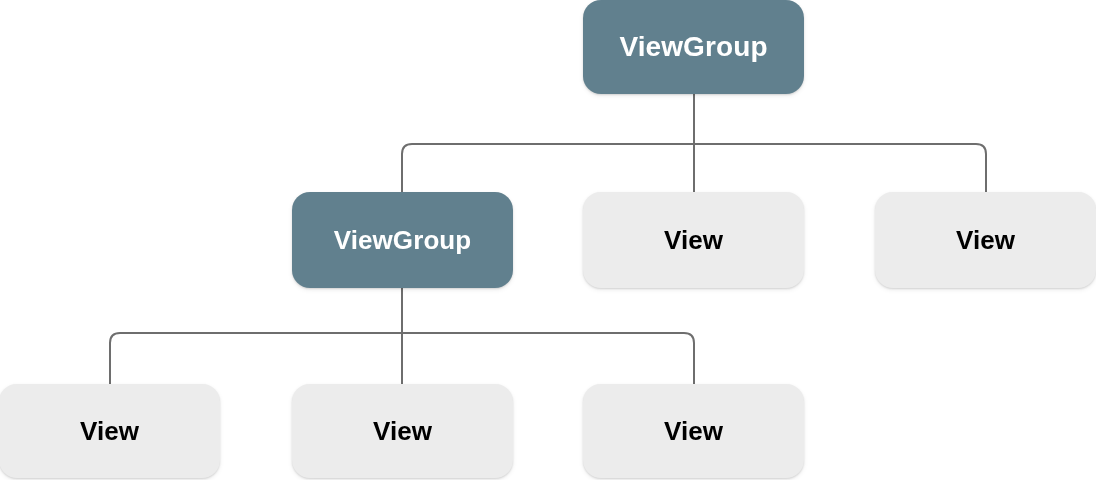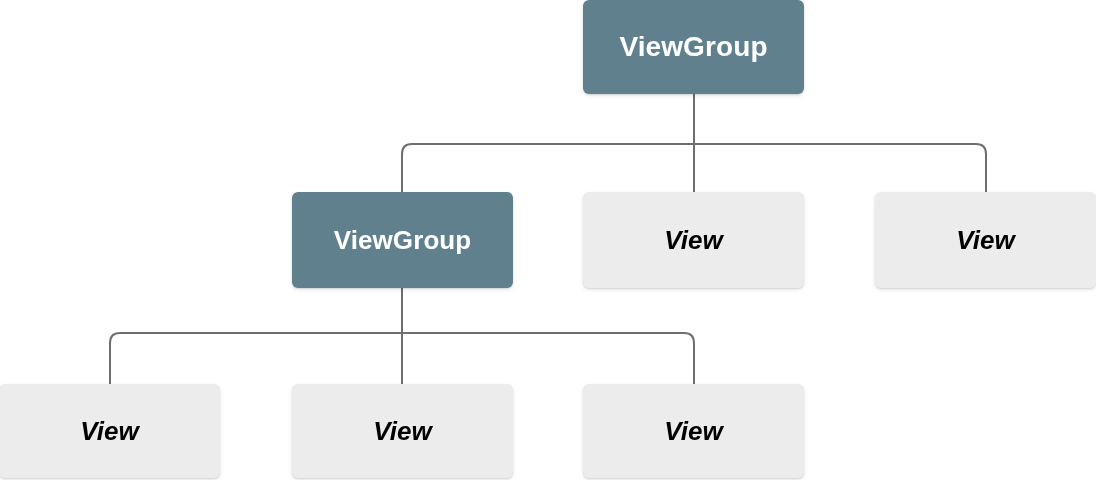--- a/index.html
+++ b/index.html
@@ -25,21 +25,21 @@
     width: 1096px;
     height: 480px;
     pointer-events: none;
   }
   .node {
     position: absolute;
     box-sizing: border-box;
     display: flex;
     align-items: center;
     justify-content: center;
-    border-radius: 6px;
+    border-radius: 18px;
     box-shadow: 0 1px 2px rgba(0,0,0,0.13), 0 2px 5px rgba(0,0,0,0.07);
     z-index: 2;
     user-select: none;
     text-align: right;
   }
   .node-label {
     font-weight: bold;
     letter-spacing: 0.1px;
     white-space: nowrap;
     line-height: 1;
@@ -48,21 +48,20 @@
     background: #61808e;
   }
   .node.viewgroup .node-label {
     color: #ffffff;
   }
   .node.view {
     background: #ececec;
   }
   .node.view .node-label {
     color: #000000;
-    font-style: italic;
   }
 </style>
 </head>
 <body>
 
 <div id="diagram-canvas">
 
   <svg id="connector-layer" viewBox="0 0 1096 480" width="1096" height="480" xmlns="http://www.w3.org/2000/svg" aria-hidden="true">
       <path d="M 694 94 L 694 192" fill="none" stroke="#6E6E6E" stroke-width="2" stroke-linecap="butt"></path>
       <path d="M 402 192 L 402 154 Q 402 144 412 144 L 976 144 Q 986 144 986 154 L 986 192" fill="none" stroke="#6E6E6E" stroke-width="2" stroke-linecap="butt"></path>

